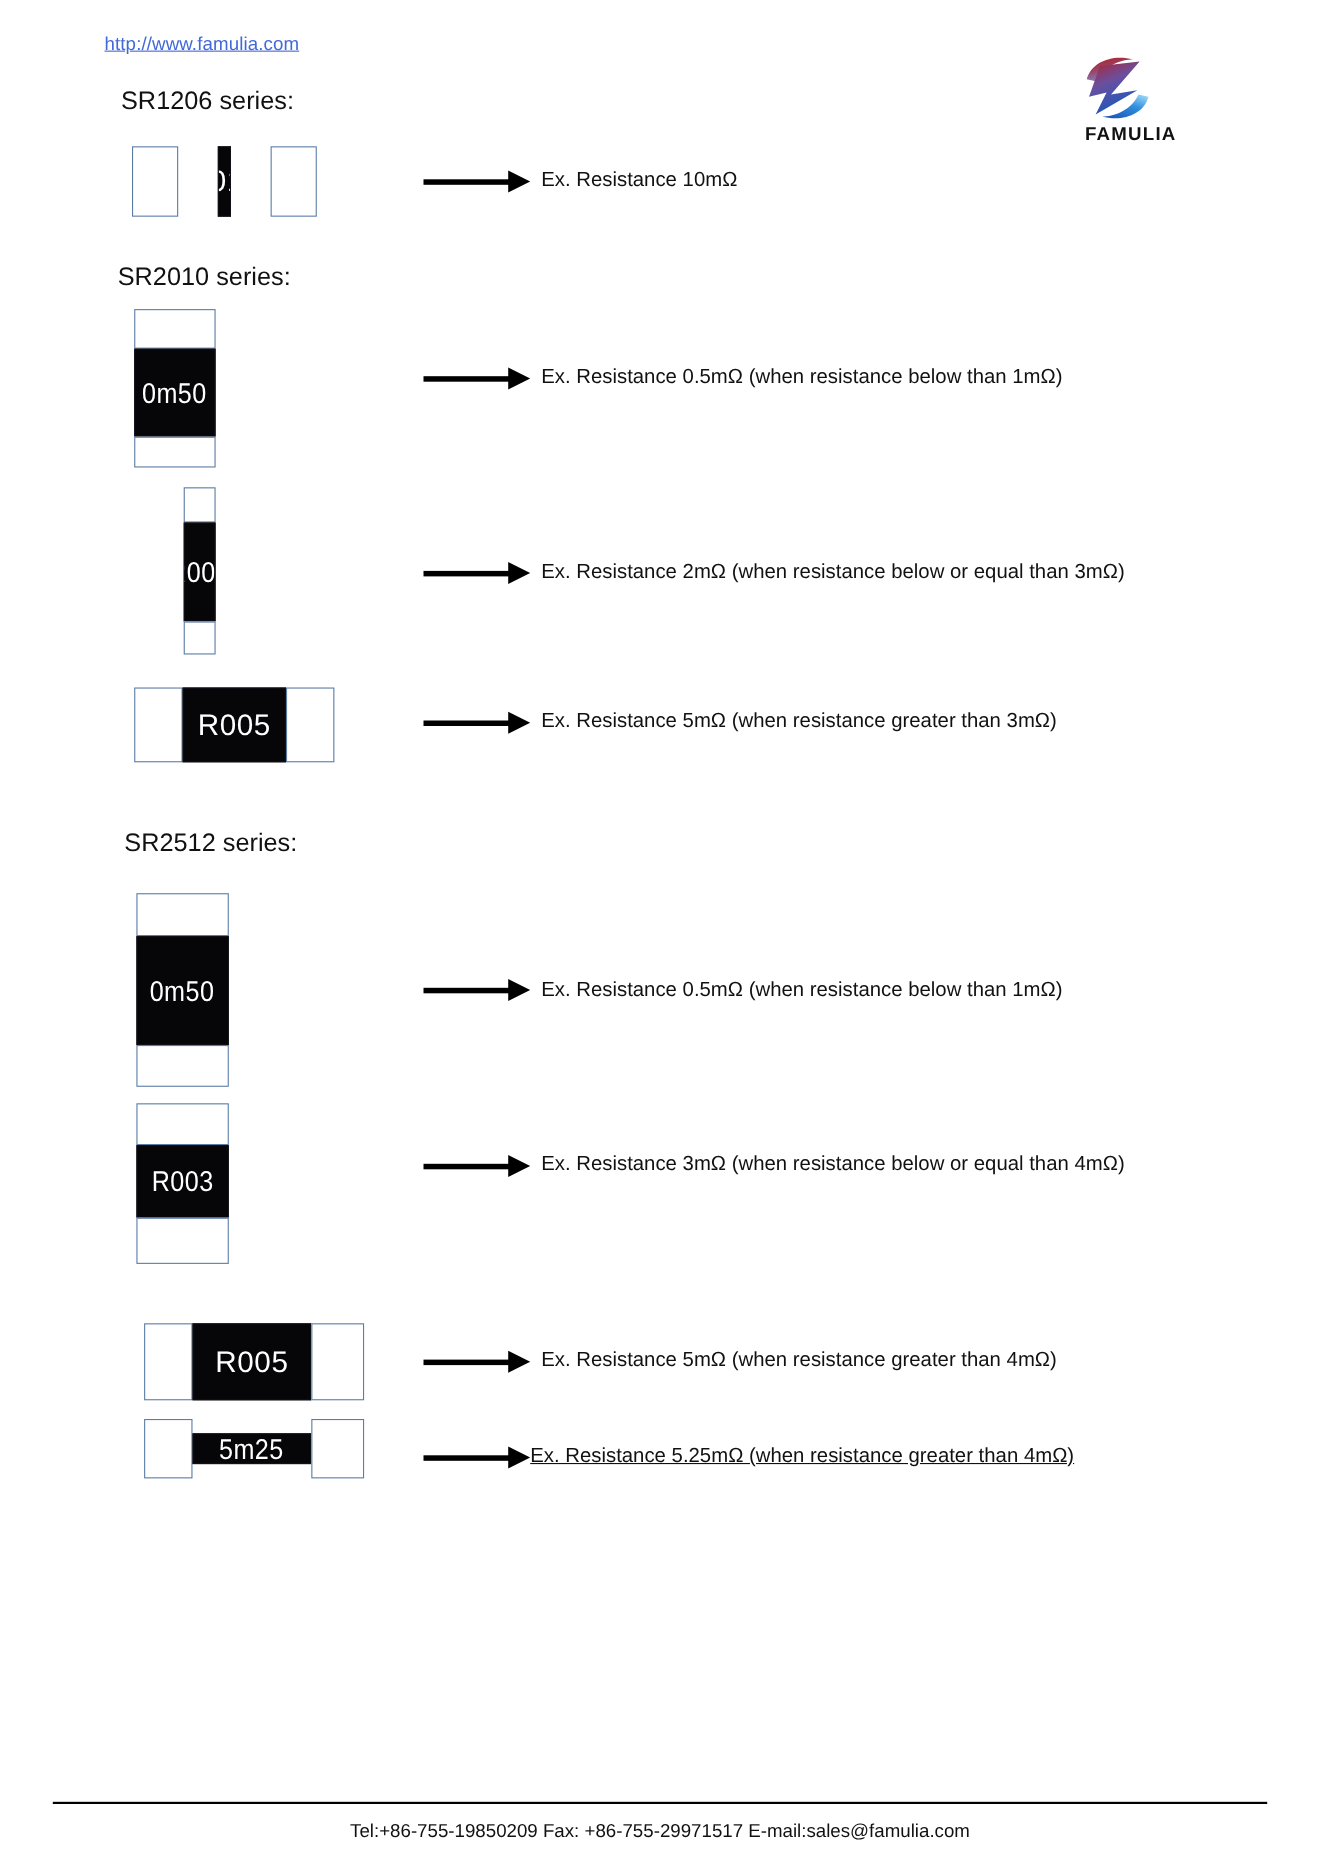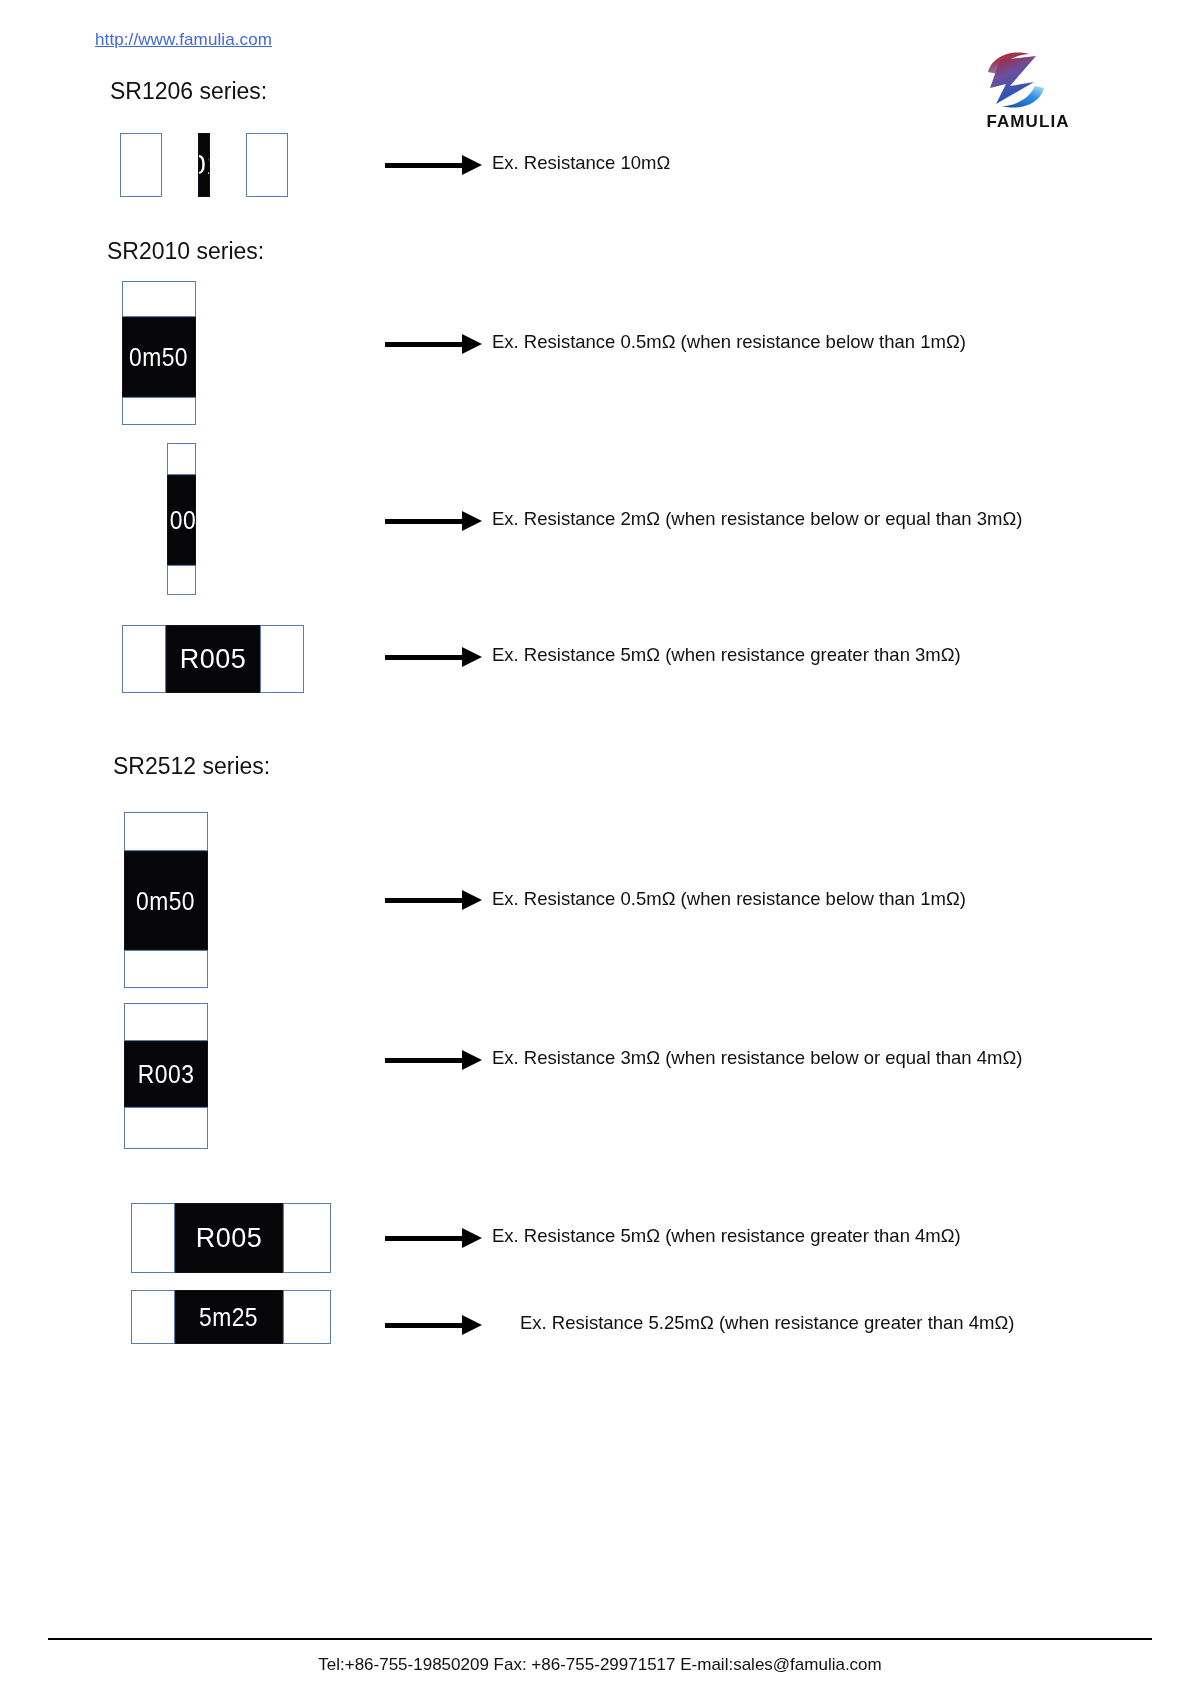--- a/index.html
+++ b/index.html
@@ -291,30 +291,30 @@
     </div>
     <div class="pad" style="width:48px;"></div>
   </div>
 
   <div class="arrow" style="left:385px; top:1228px; width:97px;">
     <div class="shaft"></div>
     <div class="head"></div>
   </div>
   <div class="annotation" style="left:492px; top:1225px;">Ex. Resistance 5mΩ (when resistance greater than 4mΩ)</div>
 
-  <div class="chip horizontal" style="left:131px; top:1290px; width:200px; height:54px;">
+  <div class="chip horizontal" style="left:131px; top:1290px; width:200px; height:54px;align-items:center;">
     <div class="pad" style="width:44px;"></div>
     <div class="body narrow">
       <span class="marking">5m25</span>
     </div>
     <div class="pad" style="width:48px;"></div>
   </div>
 
   <div class="arrow" style="left:385px; top:1315px; width:97px;">
     <div class="shaft"></div>
     <div class="head"></div>
   </div>
-  <div class="annotation" style="left:520px; top:1312px;">Ex. Resistance 5.25mΩ (when resistance greater than 4mΩ)</div>
+  <div class="annotation" style="left:482px; top:1312px;text-decoration:underline;">Ex. Resistance 5.25mΩ (when resistance greater than 4mΩ)</div>
 
   <div class="footer-rule"></div>
   <div class="footer-text">Tel:+86-755-19850209  Fax: +86-755-29971517  E-mail:sales@famulia.com</div>
 
 </div>
 
 </body></html>

